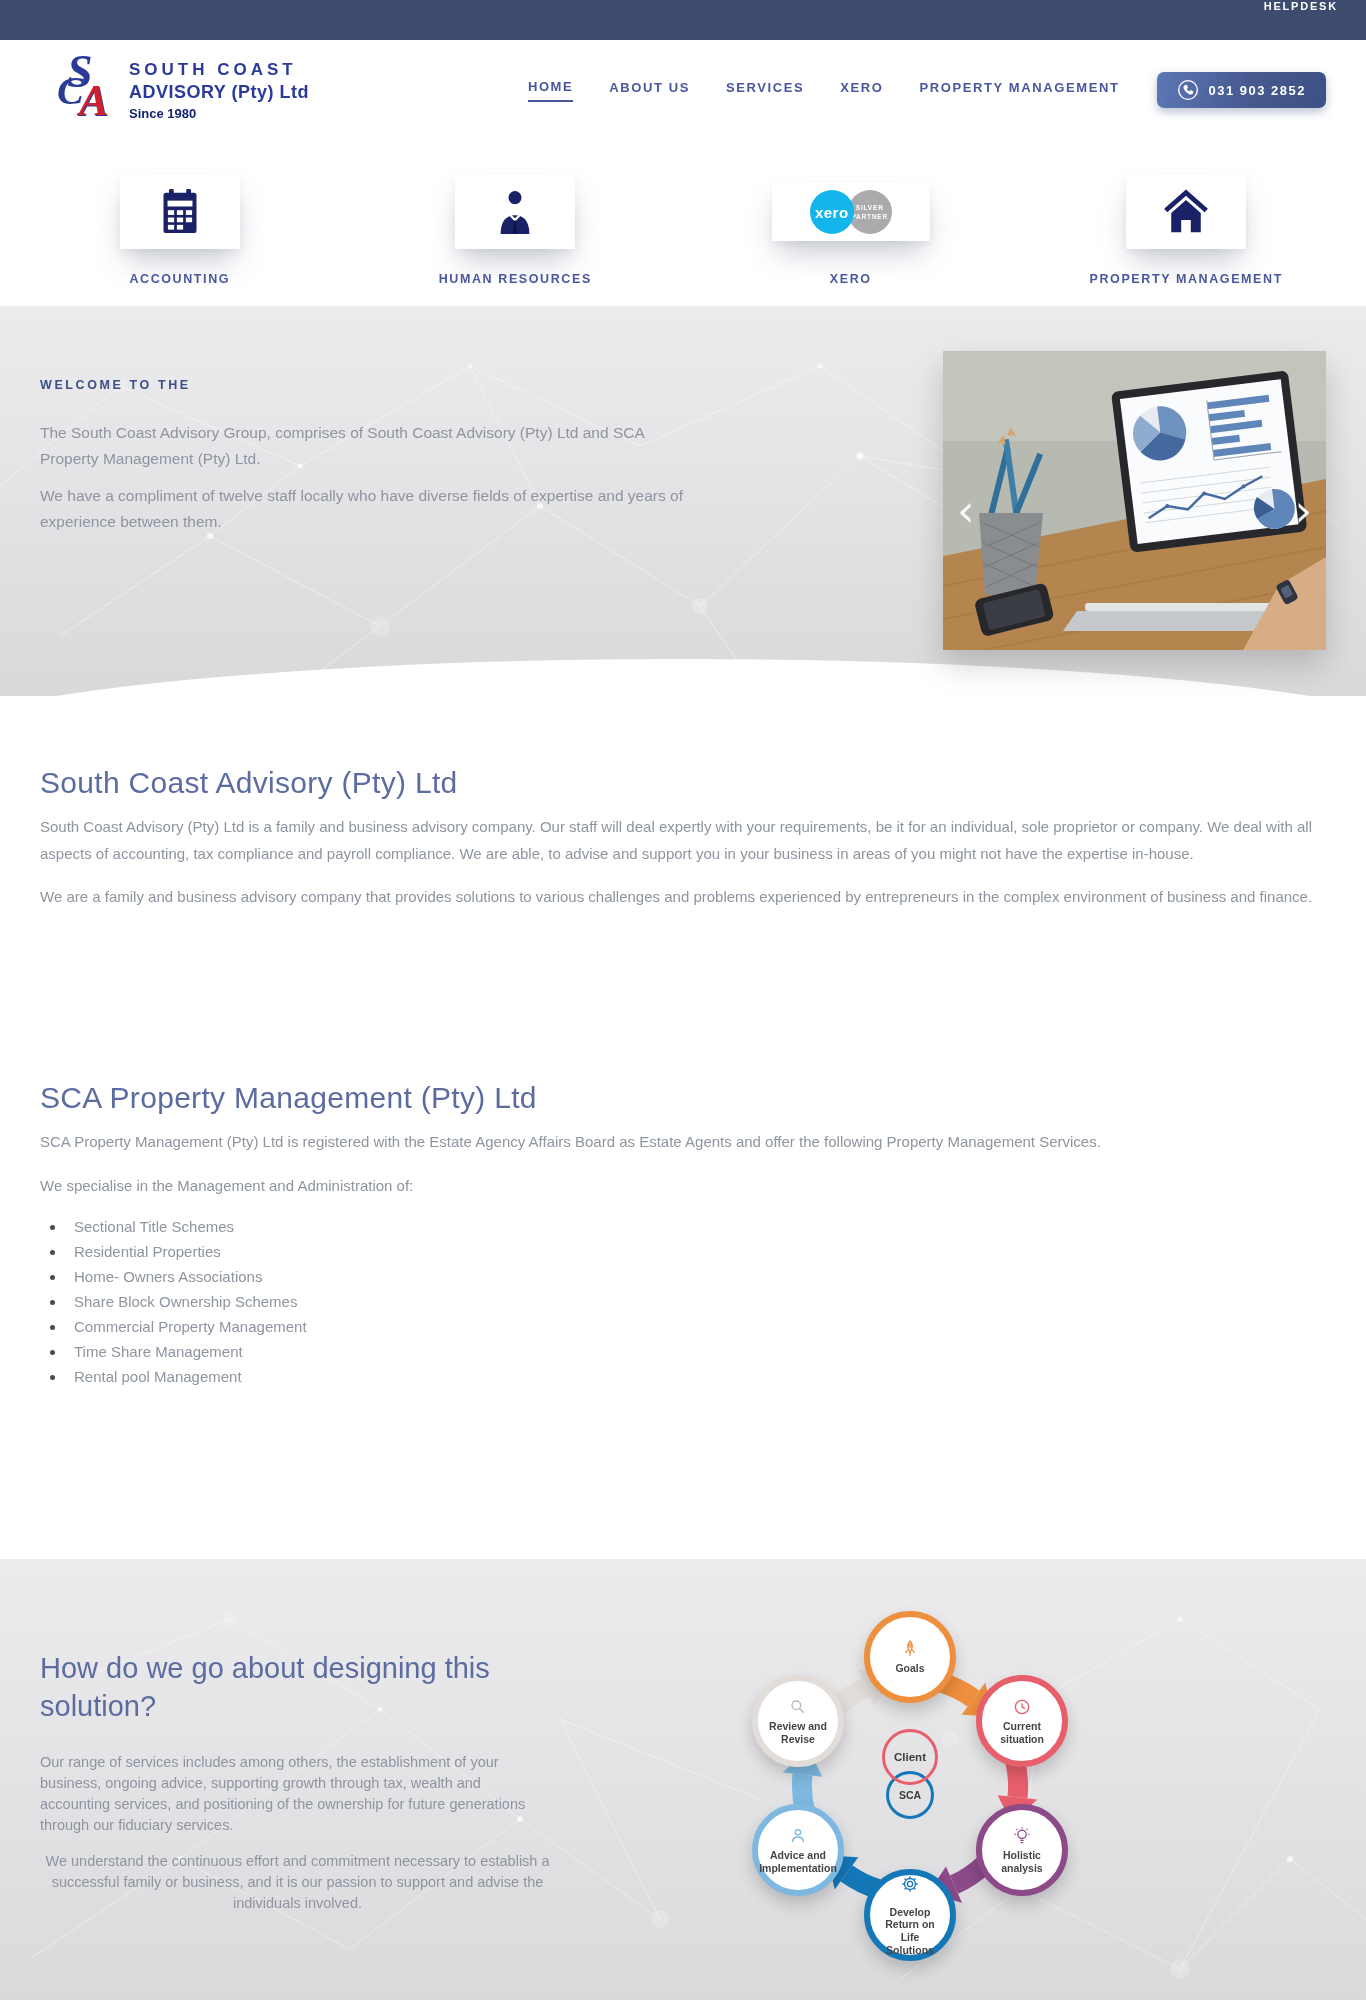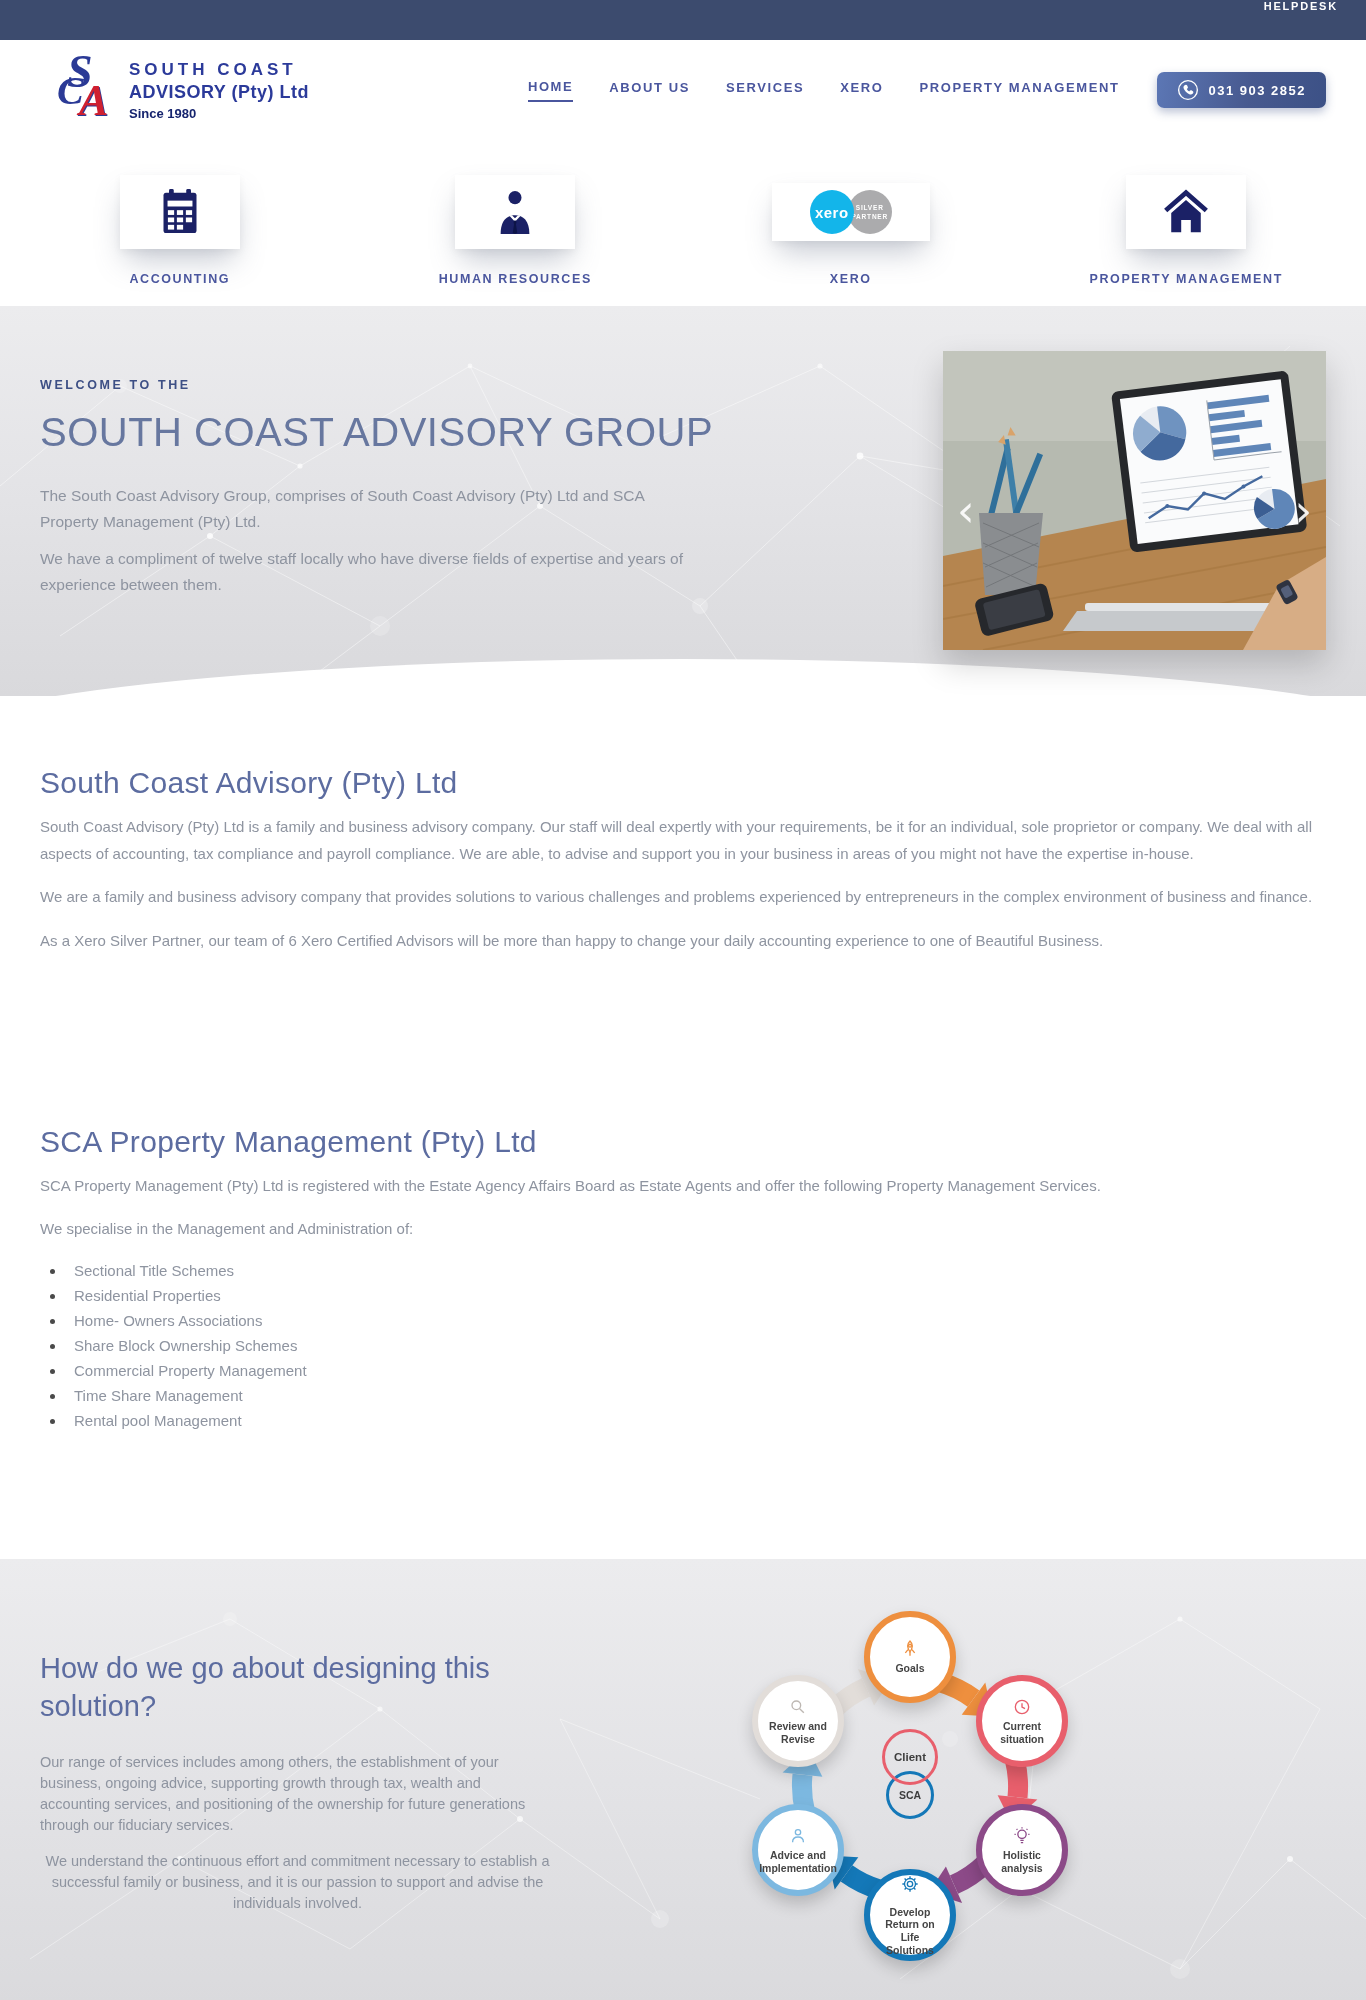--- a/index.html
+++ b/index.html
@@ -218,21 +218,20 @@
           <circle cx="470" cy="60" r="2.4" fill-opacity="0.6"></circle>
         <circle cx="700" cy="300" r="8" fill-opacity="0.25"></circle>
           <circle cx="380" cy="320" r="10" fill-opacity="0.2"></circle>
         <circle cx="1200" cy="120" r="9" fill-opacity="0.22"></circle>
           <circle cx="120" cy="80" r="7" fill-opacity="0.2"></circle>
       </g>
     </svg>
 
     <div class="hero-text">
       <div class="kicker">WELCOME TO THE</div>
-      <h1 class="hero-title">SOUTH COAST ADVISORY GROUP</h1>
       <p class="hero-p">The South Coast Advisory Group, comprises of South Coast Advisory (Pty) Ltd and SCA Property Management (Pty) Ltd.</p>
       <p class="hero-p">We have a compliment of twelve staff locally who have diverse fields of expertise and years of experience between them.</p>
     </div>
 
     <div class="hero-slide">
       <svg class="photo" width="383" height="299" viewBox="0 0 383 299">
         <rect x="0" y="0" width="383" height="299" fill="#B6BAB0"></rect>
         <rect x="0" y="0" width="383" height="90" fill="#C2C5BC"></rect>
         <path d="M0 205 L383 128 L383 299 L0 299 Z" fill="#B5854F"></path>
         <g stroke="#A3743D" stroke-width="2" opacity="0.5">
@@ -306,21 +305,20 @@
       </svg>
       <span class="car-btn car-prev">‹</span>
       <span class="car-btn car-next">›</span>
     </div>
   </div>
 
   <div class="content">
     <h2>South Coast Advisory (Pty) Ltd</h2>
     <p>South Coast Advisory (Pty) Ltd is a family and business advisory company. Our staff will deal expertly with your requirements, be it for an individual, sole proprietor or company. We deal with all aspects of accounting, tax compliance and payroll compliance. We are able, to advise and support you in your business in areas of you might not have the expertise in-house.</p>
     <p>We are a family and business advisory company that provides solutions to various challenges and problems experienced by entrepreneurs in the complex environment of business and finance.</p>
-    <p>As a Xero Silver Partner, our team of 6 Xero Certified Advisors will be more than happy to change your daily accounting experience to one of Beautiful Business.</p>
 
     <h2 class="second">SCA Property Management (Pty) Ltd</h2>
     <p>SCA Property Management (Pty) Ltd is registered with the Estate Agency Affairs Board as Estate Agents and offer the following Property Management Services.</p>
     <p>We specialise in the Management and Administration of:</p>
     <ul>
       <li>Sectional Title Schemes</li>
       <li>Residential Properties</li>
       <li>Home- Owners Associations</li>
       <li>Share Block Ownership Schemes</li>
       <li>Commercial Property Management</li>

